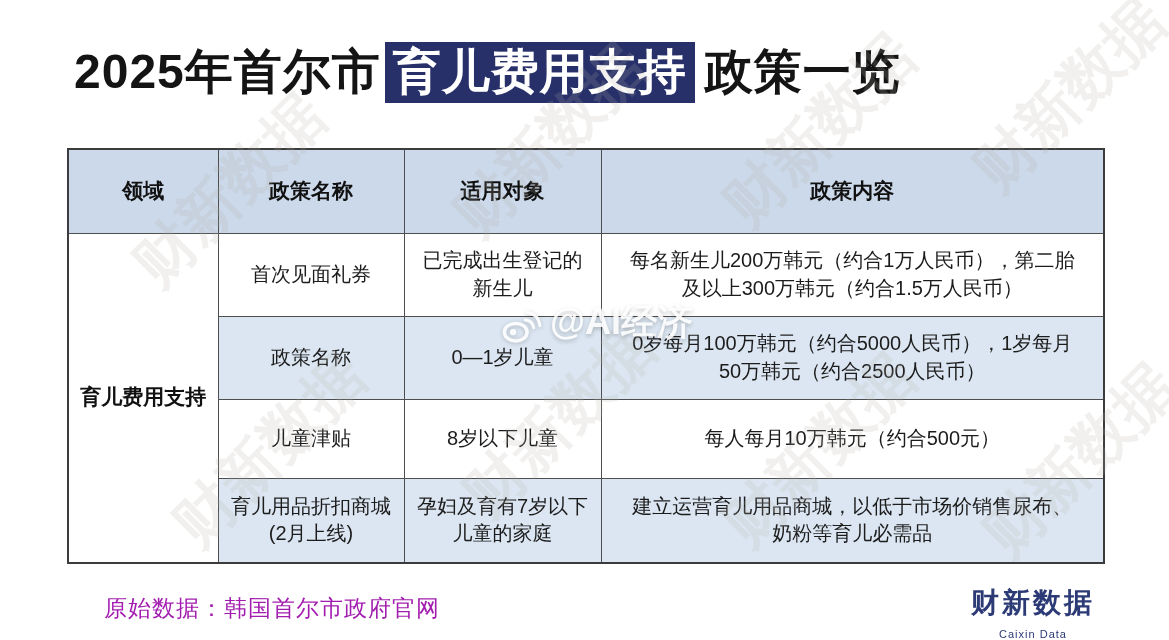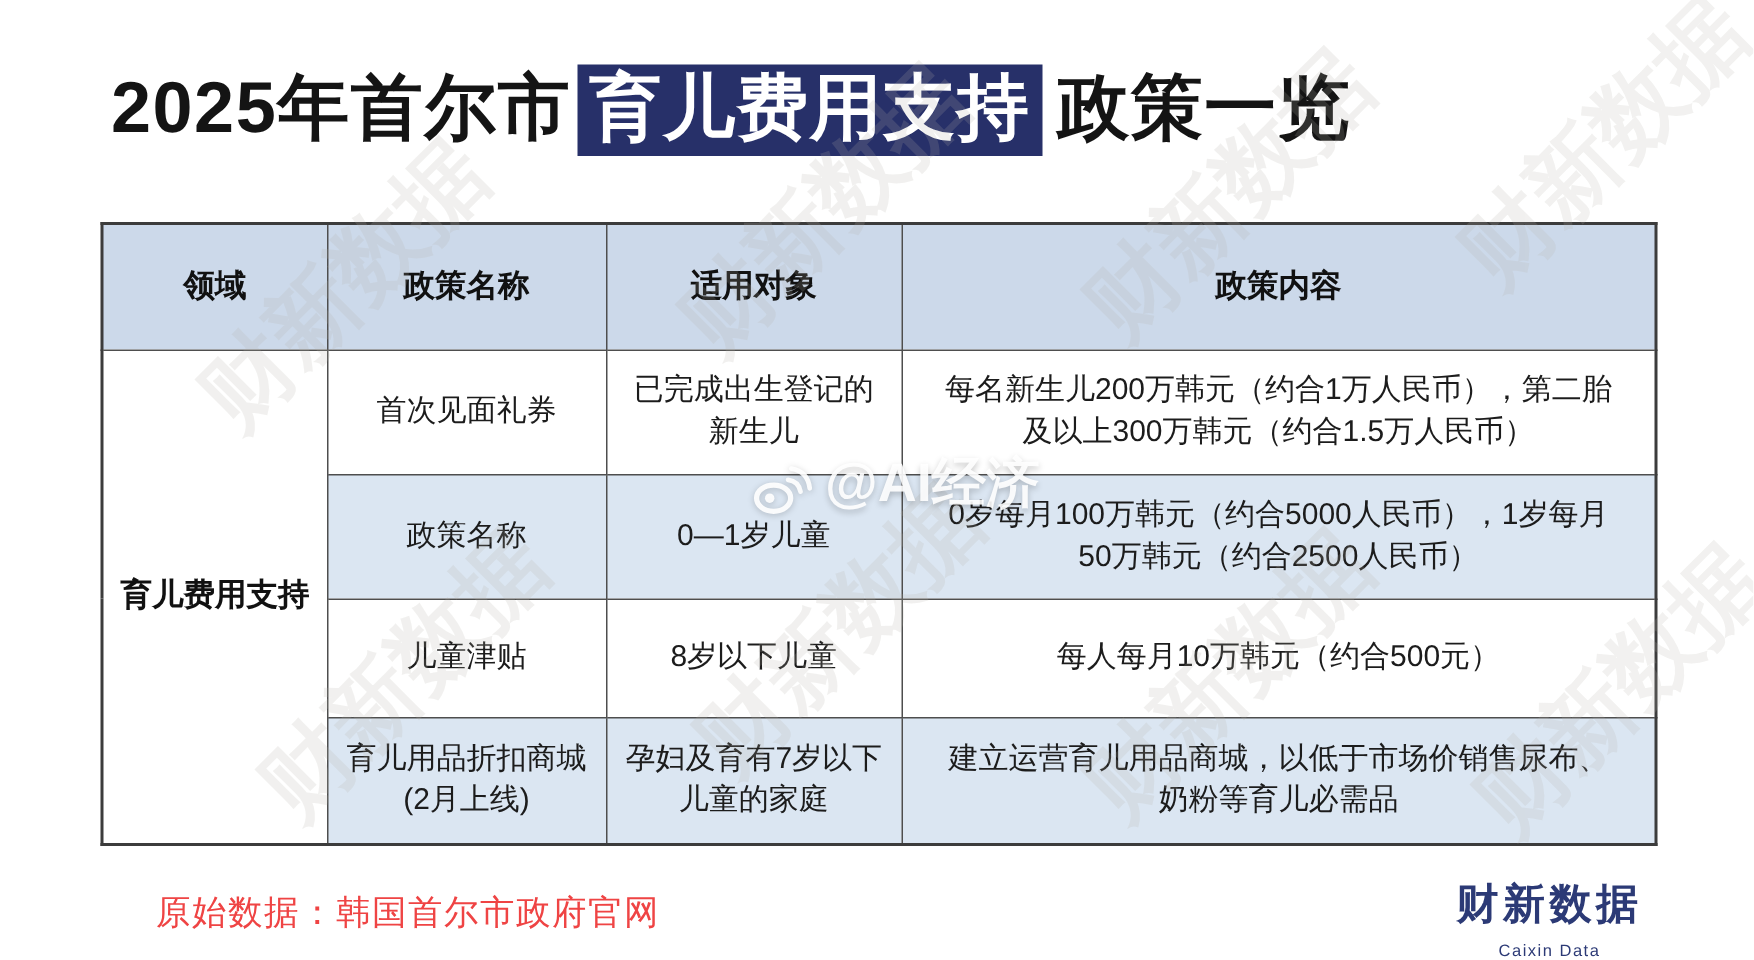--- a/index.html
+++ b/index.html
@@ -38,21 +38,21 @@
   tbody td { font-size:20px; color:#1c1c1c; background:#ffffff; }
   tr.r1 { height:83px; } tr.r2 { height:83px; } tr.r3 { height:79px; } tr.r4 { height:85px; }
   tr.stripe td { background:#dbe6f2; }
   td.domain {
     font-weight:bold; font-size:21px; background:#ffffff !important; color:#111;
   }
 
   
   .source {
     position:absolute; left:104px; top:593px;
-    font-size:23px; color:#ef4444; letter-spacing:1px;
+    font-size:23px; color:#a21caf; letter-spacing:1px;
   }
   .caixin {
     position:absolute; right:74px; top:584px; text-align:center;
   }
   .caixin .cn {
     font-size:28px; font-weight:800; color:#2c3a76; letter-spacing:3px;
     font-family:"Liberation Sans","DejaVu Sans",sans-serif;
   }
   .caixin .en {
     font-size:11px; color:#2c3a76; margin-top:6px; letter-spacing:1px;

